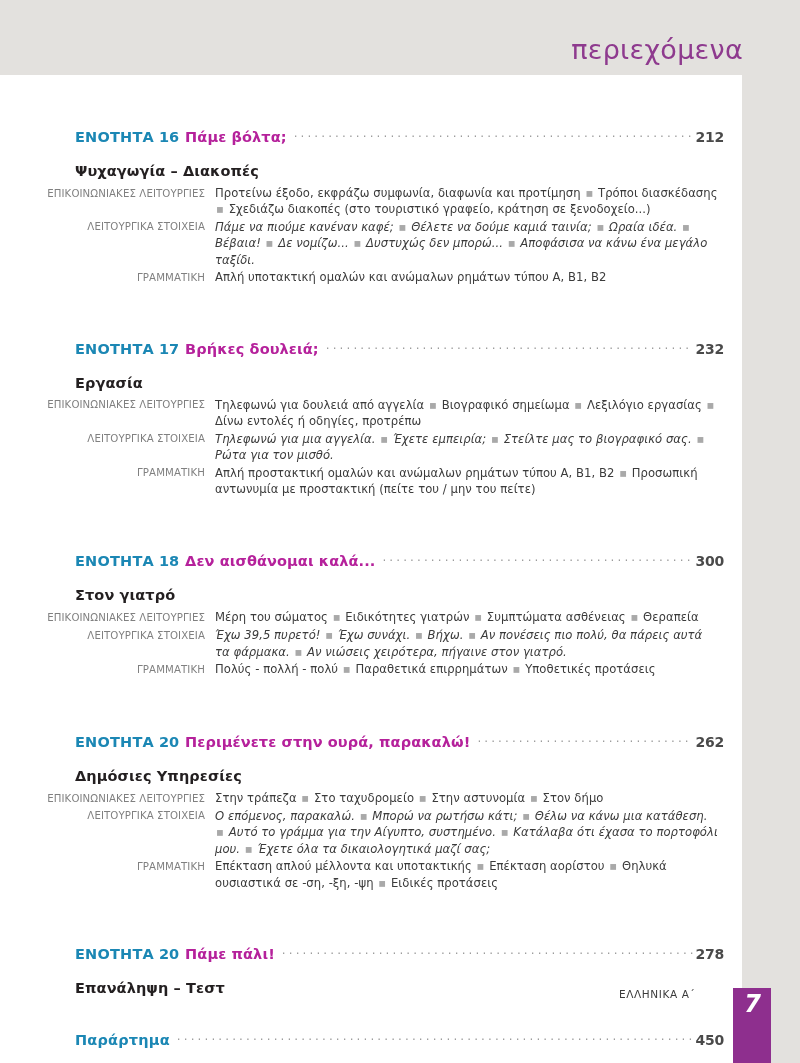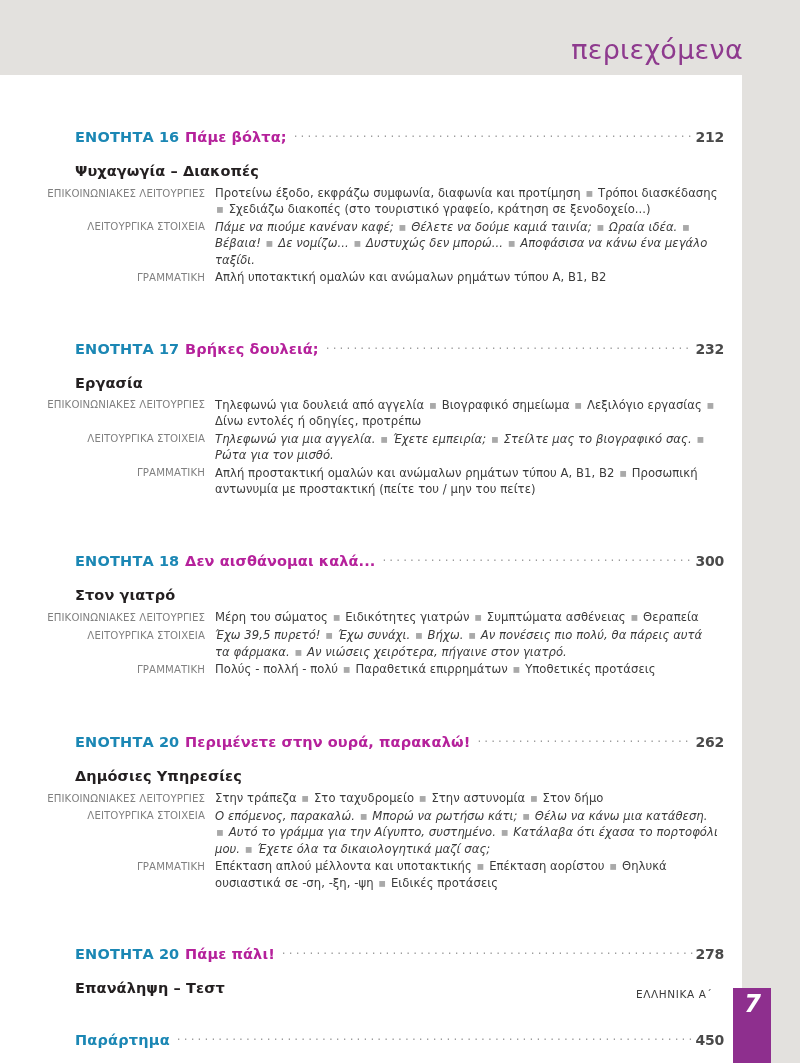--- a/index.html
+++ b/index.html
@@ -184,21 +184,21 @@
   .appendix-title {
     color: #1b87b4;
     font-weight: bold;
     flex: none;
     letter-spacing: 0.2px;
   }
 
   
   .footer-label {
     position: absolute;
-    left: 636px;
+    left: 619px;
     top: 988px;
     font-size: 10.5px;
     color: #3b3b3b;
     letter-spacing: 0.6px;
     white-space: nowrap;
   }
   .page-number-box {
     position: absolute;
     left: 733px;
     top: 988px;

